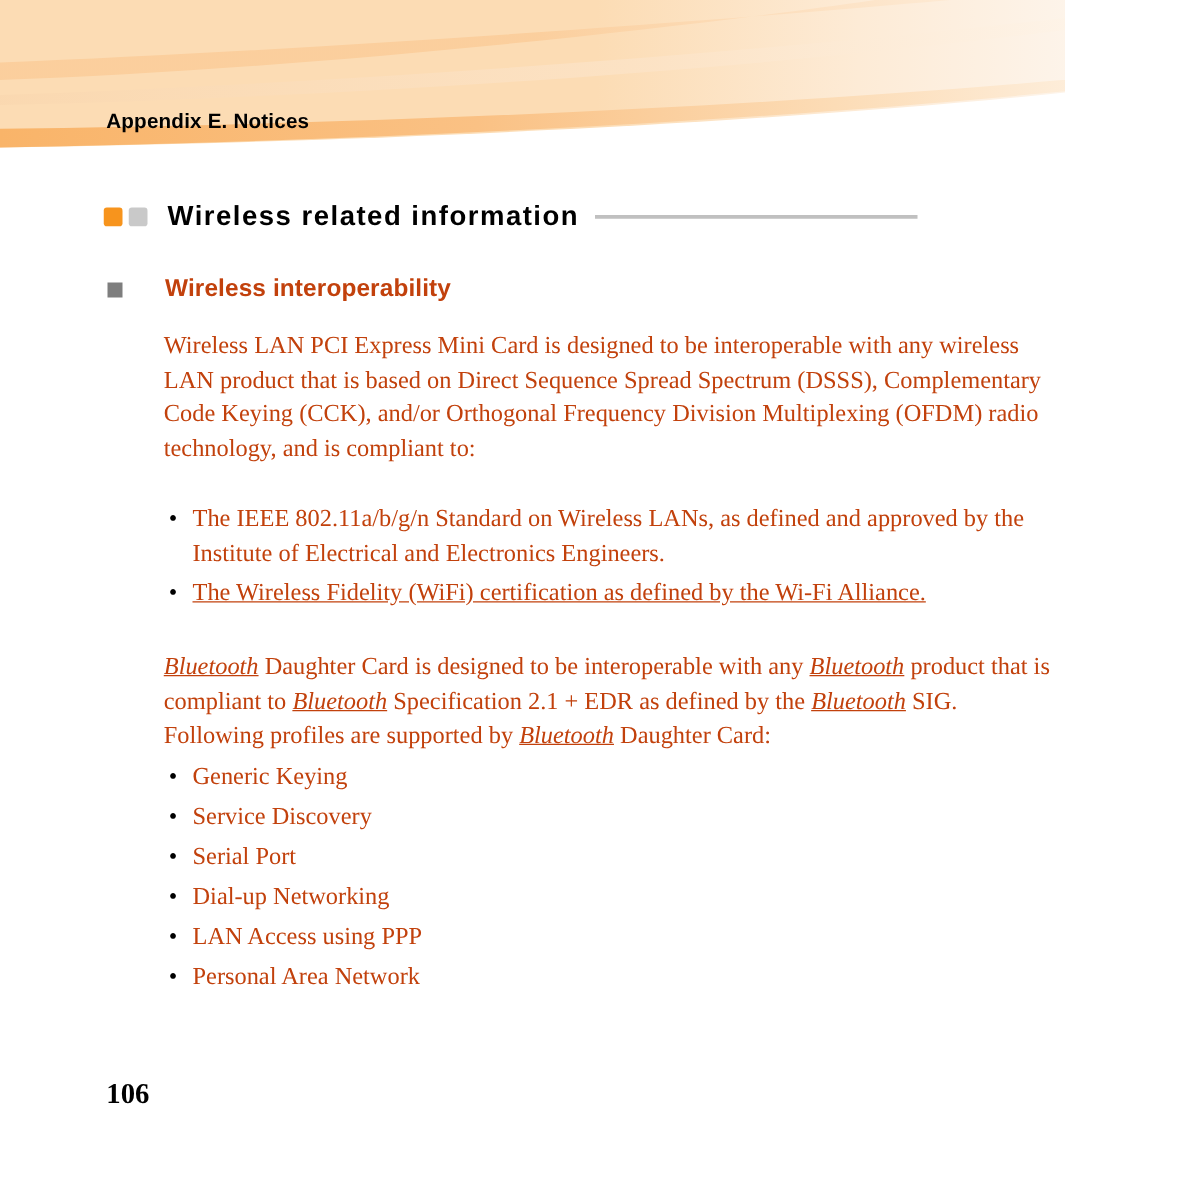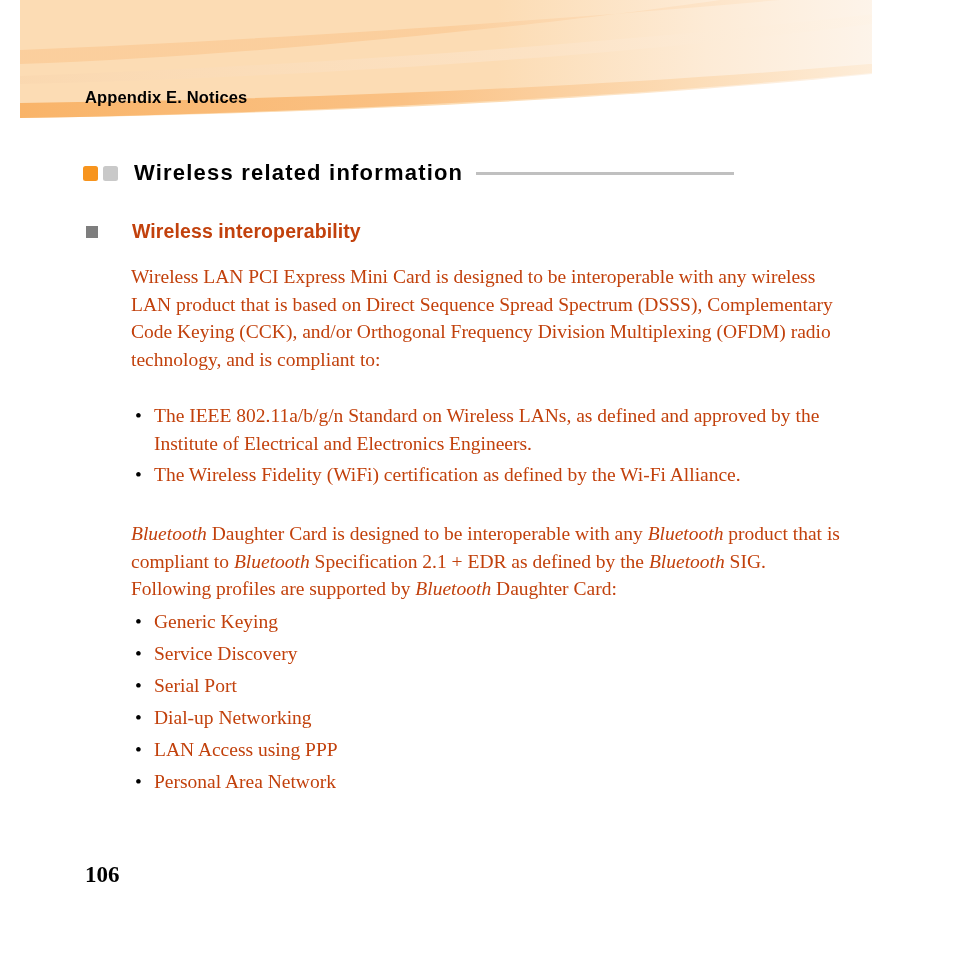--- a/index.html
+++ b/index.html
@@ -17,21 +17,20 @@
   }
 
   
   .page-banner {
     position: absolute;
     top: 0;
     left: 0;
     width: 852px;
     height: 130px;
     overflow: hidden;
-    padding-left: 20px;
   }
   .page-banner svg {
     display: block;
     width: 954px;
     height: 130px;
   }
   .banner-title {
     position: absolute;
     left: 85px;
     top: 88px;
@@ -141,20 +140,21 @@
     left: 4px;
     top: 0;
     font-size: 19.5px;
     line-height: 27.5px;
     color: #000000;
   }
   ul.profiles li { margin-bottom: 4.5px; }
 
   em.bt {
     font-style: italic;
+    text-decoration: underline;
   }
 
   
   .page-number {
     position: absolute;
     left: 85px;
     top: 862px;
     font-family: "Liberation Serif", "DejaVu Serif", serif;
     font-weight: bold;
     font-size: 23px;
@@ -218,21 +218,21 @@
     <span class="subhead-text">Wireless interoperability</span>
   </div>
 
   <div class="body-block" style="top:133px;">
     <p class="para tight">Wireless LAN PCI Express Mini Card is designed to be interoperable with any wireless LAN product that is based on Direct Sequence Spread Spectrum (DSSS), Complementary Code Keying (CCK), and/or Orthogonal Frequency Division Multiplexing (OFDM) radio technology, and is compliant to:</p>
   </div>
 
   <div class="body-block" style="top:272px;">
     <ul class="bullets">
       <li>The IEEE 802.11a/b/g/n Standard on Wireless LANs, as defined and approved by the Institute of Electrical and Electronics Engineers.</li>
-      <li style="margin-top:4px;">The Wireless Fidelity (WiFi) certification as defined by the Wi-Fi Alliance.</li>
+      <li style="margin-top:4px;text-decoration:underline;">The Wireless Fidelity (WiFi) certification as defined by the Wi-Fi Alliance.</li>
     </ul>
   </div>
 
   <div class="body-block" style="top:390px;">
     <p class="para"><em class="bt">Bluetooth</em><span> Daughter Card is designed to be interoperable with any </span><em class="bt">Bluetooth</em><span> product that is compliant to </span><em class="bt">Bluetooth</em><span> Specification 2.1 + EDR as defined by the </span><em class="bt">Bluetooth</em><span> SIG. Following profiles are supported by </span><em class="bt">Bluetooth</em><span> Daughter Card:</span></p>
   </div>
 
   <div class="body-block" style="top:478px;">
     <ul class="bullets profiles">
       <li>Generic Keying</li>

